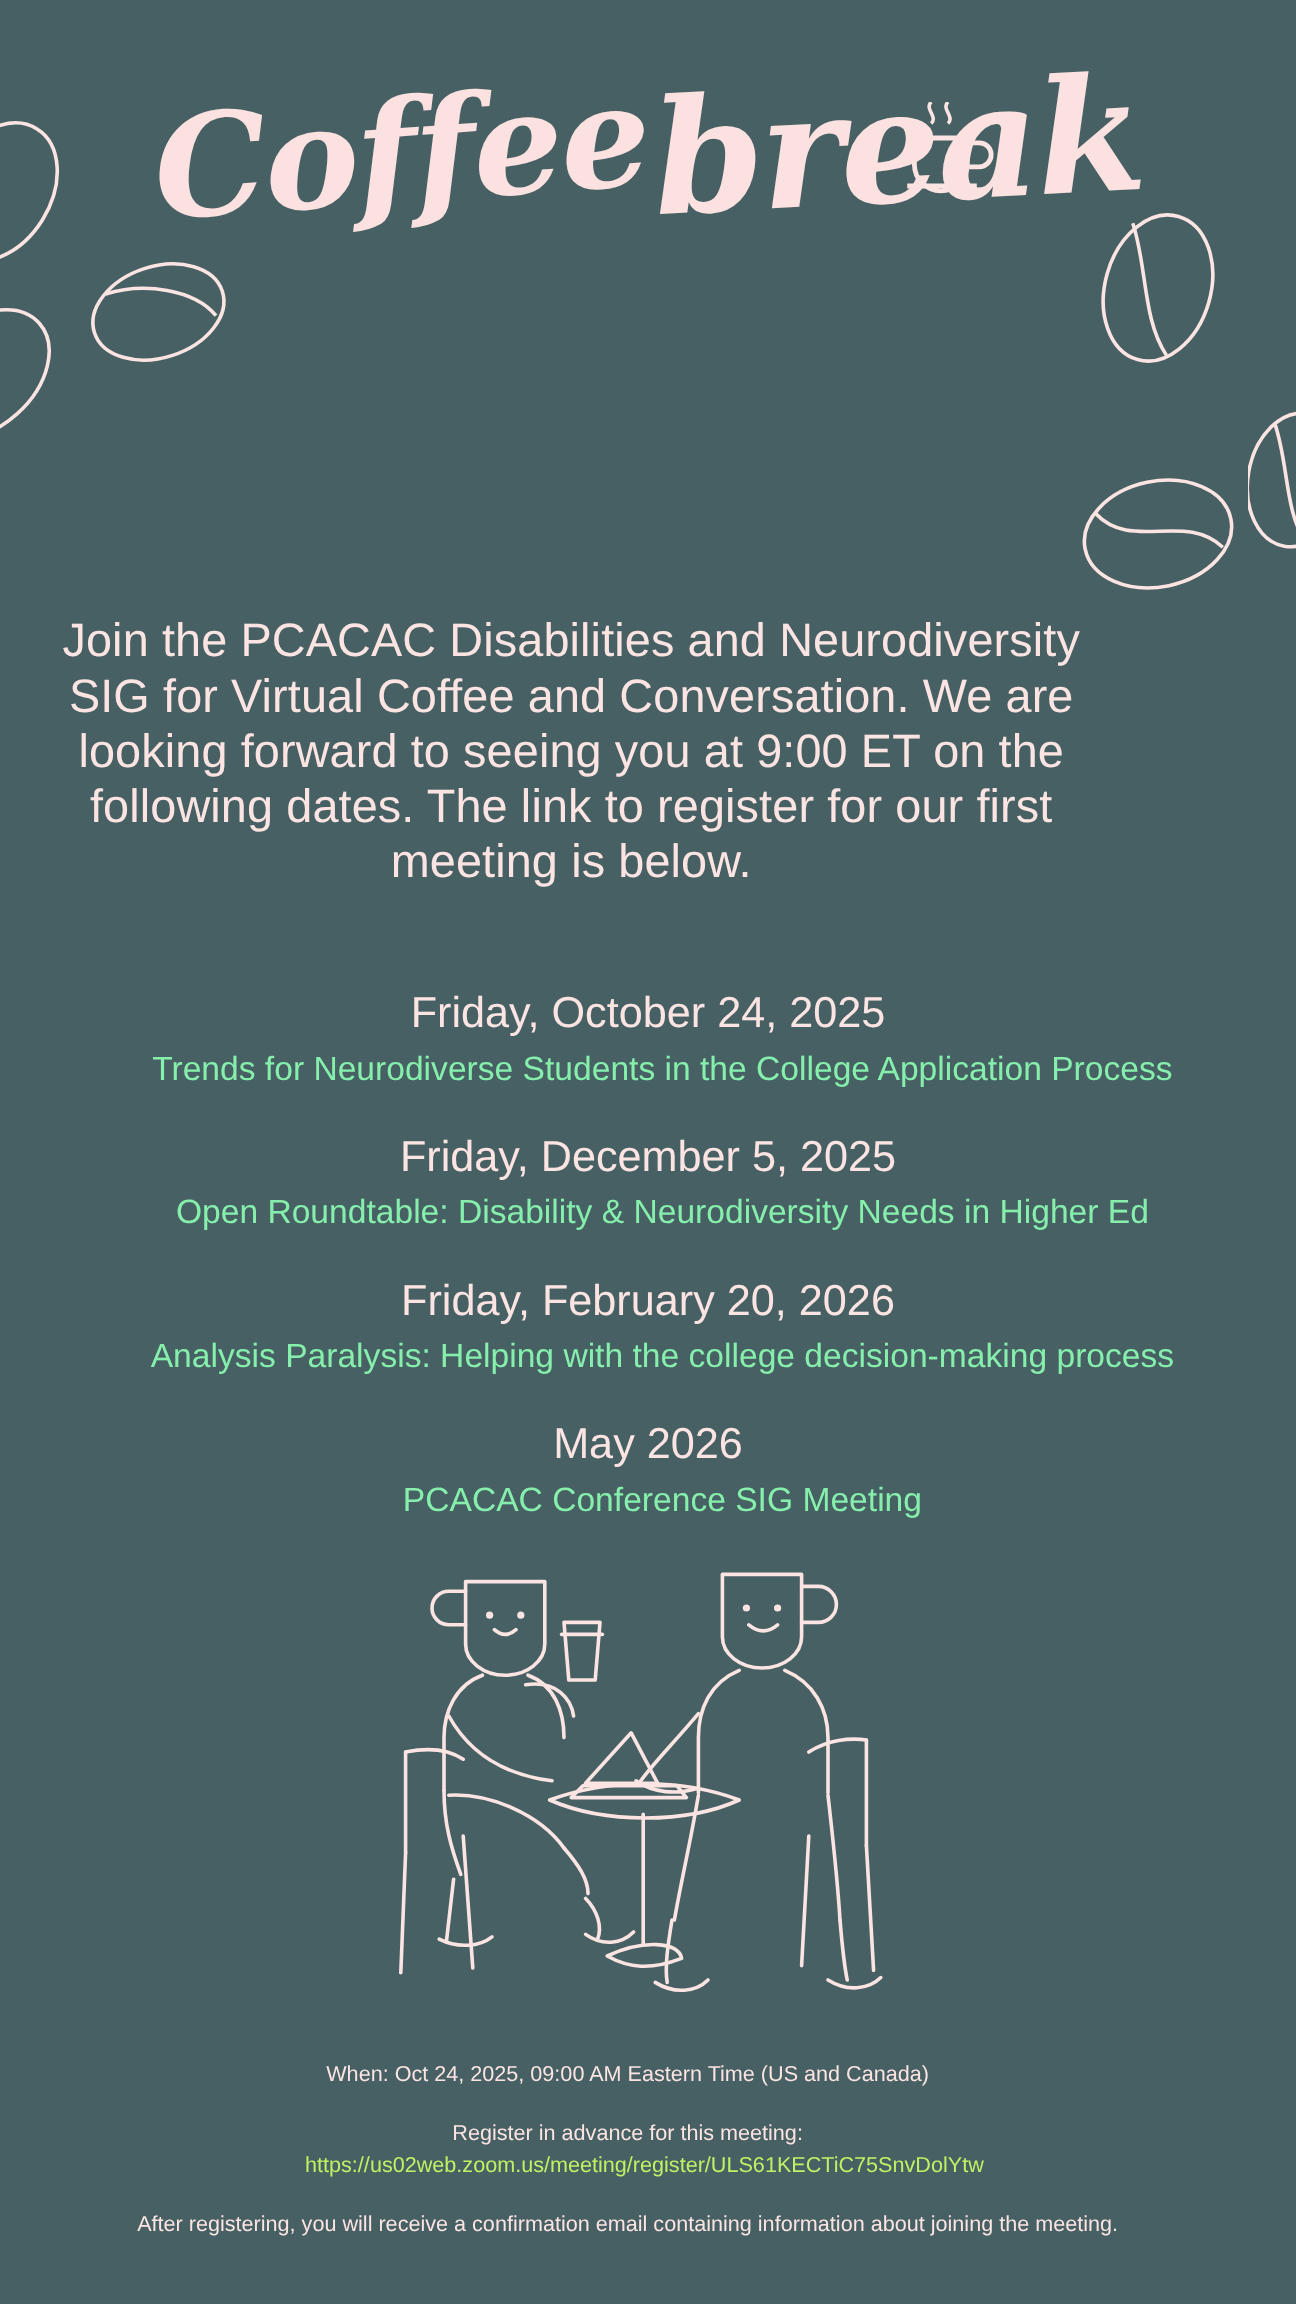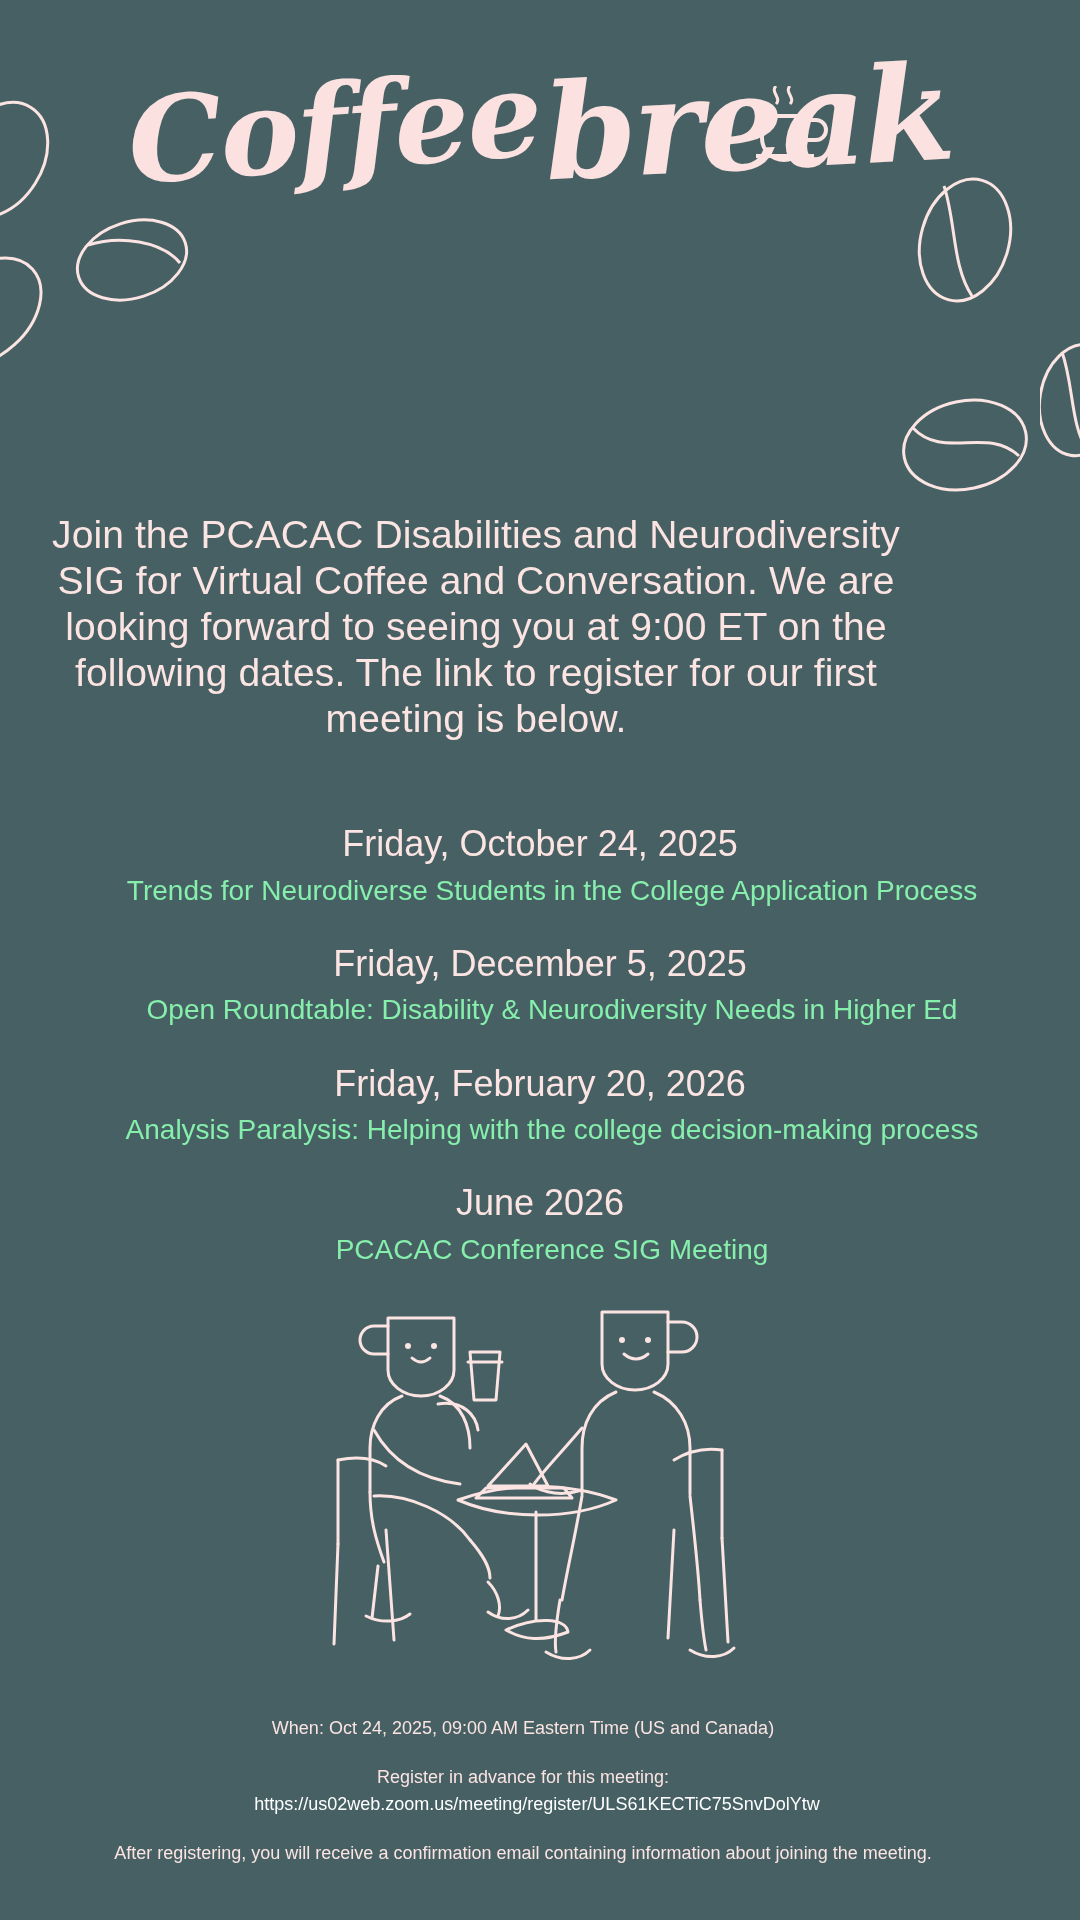--- a/index.html
+++ b/index.html
@@ -120,21 +120,21 @@
     top: 1715px;
     left: 0;
     width: 1046px;
     text-align: center;
     font-size: 18px;
     line-height: 1.5;
     color: #fbe4e2;
   }
   .footer .block { margin-bottom: 22px; }
   .footer .block:last-child { margin-bottom: 2px; }
-  .footer .link { color: #ffffff; text-decoration: none; padding-left: 28px; }
+  .footer .link { color: #bef264; text-decoration: none; padding-left: 28px; }
 </style>
 </head>
 <body>
 
 <div class="poster">
 
   <div class="bean" style="top:80px; left:-60px;">
     <svg width="140" height="160" viewBox="0 0 140 160" fill="none" stroke="#fbe4e2" stroke-width="3">
       <ellipse cx="58" cy="80" rx="62" ry="44" transform="rotate(-58 58 80)"></ellipse>
       <path d="M20 42 C 46 62, 52 102, 40 128" stroke-width="3"></path>
@@ -196,21 +196,21 @@
     </div>
     <div class="session">
       <div class="session-date">Friday, December 5, 2025</div>
       <div class="session-title">Open Roundtable:  Disability &amp; Neurodiversity Needs in Higher Ed</div>
     </div>
     <div class="session">
       <div class="session-date">Friday, February 20, 2026</div>
       <div class="session-title">Analysis Paralysis: Helping with the college decision-making process</div>
     </div>
     <div class="session">
-      <div class="session-date">June 2026</div>
+      <div class="session-date">May 2026</div>
       <div class="session-title">PCACAC Conference SIG Meeting</div>
     </div>
   </div>
 
   <div class="illus">
     <svg width="420" height="400" viewBox="0 0 420 400" fill="none" stroke="#fbe4e2" stroke-width="3" stroke-linecap="round" stroke-linejoin="round">
 
       <path d="M58 18 h66 v52 a33 26 0 0 1 -66 0 z"></path>
       <path d="M58 26 h-14 a14 14 0 0 0 0 28 h14"></path>
       <circle cx="78" cy="46" r="3" fill="#fbe4e2" stroke="none"></circle>

